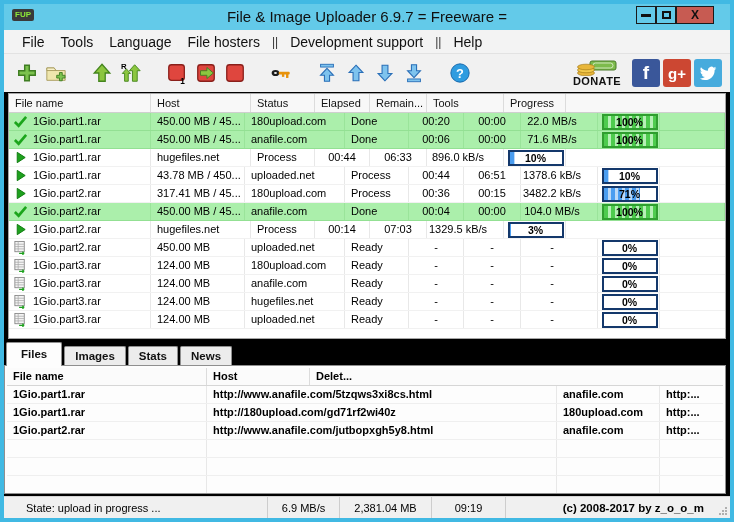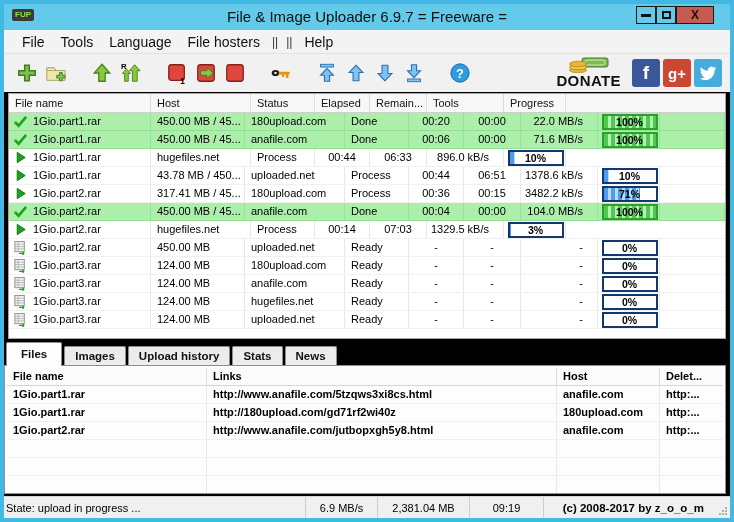--- a/index.html
+++ b/index.html
@@ -27,21 +27,21 @@
 
   
   .toolbar { height:38px; background:#f1f1f1; display:flex; align-items:center;
              padding:2px 8px 2px 10px; flex:0 0 auto; }
   .tgroup { display:flex; margin-right:17px; }
   .tbtn { width:26px; height:26px; margin-right:3px; display:flex; align-items:center; justify-content:center; }
   .tbtn svg { width:22px; height:22px; }
   .tb-right { margin-left:auto; display:flex; align-items:center; }
   .donate { display:flex; flex-direction:column; align-items:center; margin-right:8px; }
   .donate svg { width:40px; height:16px; }
-  .donate-label { font-size:15px; font-weight:bold; color:#111; letter-spacing:.4px; margin-top:-1px; }
+  .donate-label { font-size:11px; font-weight:bold; color:#111; letter-spacing:.4px; margin-top:-1px; }
   .social { width:28px; height:28px; border-radius:3px; margin-left:3px; display:flex;
             align-items:center; justify-content:center; color:#fff; }
   .fb { background:#3a579a; font-size:19px; font-weight:bold; font-family:"Liberation Serif",serif; }
   .gp { background:#cc4732; font-size:15px; font-weight:bold; }
   .tw { background:#47abdd; }
   .tw svg { width:20px; height:20px; }
 
   
   .mtable { margin:1px 4px 0 4px; height:246px; border:1px solid #a6a6a6; background:#fff;
             overflow:hidden; flex:0 0 auto; }
@@ -49,21 +49,21 @@
   .hcell { font-size:11px; color:#111; line-height:18px; padding-left:6px;
            border-right:1px solid #dcdcdc; overflow:hidden; white-space:nowrap; }
   .trow { display:flex; height:18px; background:#fff; border-bottom:1px solid #f1f1f1; }
   .trow.hl { background:#abefab; border-bottom:1px solid #93e093; }
   .cell { font-size:11px; color:#000; line-height:17px; padding-left:6px;
           border-right:1px solid #e8e8e8; overflow:hidden; white-space:nowrap; }
   .trow.hl .cell { border-right:1px solid #9ae49a; }
   .mc0{width:142px}.mc1{width:94px}.mc2{width:100px}.mc3{width:64px}.mc4{width:55px}
   .mc5{width:57px}.mc6{width:77px}.mc7{width:62px}.mcf{flex:1;border-right:none}
   .center{text-align:center;padding-left:0}
-  .right{text-align:right;padding-right:14px;padding-left:0}
+  .right{text-align:center;padding-right:14px;padding-left:0}
   .fname{display:flex;align-items:center;padding-left:4px}
   .ricon{width:15px;height:15px;margin-right:5px;flex:0 0 auto;display:flex}
   .ricon svg{width:15px;height:15px}
   .pcell{display:flex;align-items:center;justify-content:center;padding-left:2px}
   .pbar{width:56px;height:16px;border:2px solid;position:relative;background:#fff}
   .pdone{border-color:#2f9e2f}
   .pblue{border-color:#14386b}
   .pfill{position:absolute;left:0;top:0;bottom:0}
   .pdone .pfill{background:repeating-linear-gradient(90deg,#4ecb4e 0 4px,#b5f0b5 4px 7px)}
   .pblue .pfill{background:repeating-linear-gradient(90deg,#4a9df0 0 4px,#bcd9f7 4px 7px)}
@@ -85,21 +85,21 @@
             overflow:hidden; white-space:nowrap; }
   .lrow { display:flex; height:18px; border-bottom:1px solid #efefef; }
   .lcell { font-size:11px; line-height:17px; padding-left:6px; border-right:1px solid #e8e8e8;
            overflow:hidden; white-space:nowrap; color:#000; }
   .lc0{width:200px}.lc1{width:350px}.lc2{width:103px}.lcf{flex:1;border-right:none}
 
   
   .statusbar { height:22px; margin-top:2px; background:#f0f0f0; border-top:1px solid #d5d5d5;
                display:flex; align-items:stretch; flex:0 0 auto; }
   .sseg { display:flex; align-items:center; border-right:1px solid #cdcdcd; font-size:11px; color:#000; }
-  .s-state{width:302px;padding-left:2px}
+  .s-state{width:264px;padding-left:22px}
   .s-speed{width:72px;justify-content:center}
   .s-total{width:92px;justify-content:center}
   .s-time{width:74px;justify-content:center}
   .s-copy{flex:1;justify-content:flex-end;padding-right:14px;font-weight:bold;font-size:11.5px;border-right:none}
   .grip{width:12px;display:flex;align-items:flex-end;justify-content:flex-end;padding:0 2px 2px 0}
 </style>
 </head>
 <body>
 
 <div class="window">
@@ -117,20 +117,21 @@
       <div class="winbtn btn-close">X</div>
     </div>
   </div>
 
   <div class="menubar">
       <span class="menu-item">File</span>
       <span class="menu-item">Tools</span>
       <span class="menu-item">Language</span>
       <span class="menu-item">File hosters</span>
       <span class="menu-sep">||</span>
+      <span class="menu-item">Development support</span>
       <span class="menu-sep">||</span>
       <span class="menu-item">Help</span>
     </div>
 
   <div class="toolbar">
     <div style="display:flex">
         <div class="tgroup">
           <div class="tbtn">
             <svg viewBox="0 0 24 24">
               <path d="M9.5 3.5h5V9.5H21v5h-6.5v6h-5v-6H3v-5h6.5z" fill="#7cc24e" stroke="#3f7d22" stroke-width="1.6"></path>
@@ -542,28 +543,26 @@
           </div>
           <div class="cell mcf"></div>
         </div>
       </div>
   </div>
 
   <div class="tabpanel">
     <div class="tabstrip">
         <div class="tab active">Files</div>
         <div class="tab">Images</div>
-        <div class="tab">Upload history</div>
         <div class="tab">Stats</div>
         <div class="tab">News</div>
       </div>
     <div class="tabbody">
       <div class="lhead">
           <div class="lhcell lc0">File name</div>
-          <div class="lhcell lc1">Links</div>
           <div class="lhcell lc2">Host</div>
           <div class="lhcell lcf">Delet...</div>
         </div>
       <div>
           <div class="lrow">
             <div class="lcell lc0">1Gio.part1.rar</div>
             <div class="lcell lc1">http://www.anafile.com/5tzqws3xi8cs.html</div>
             <div class="lcell lc2">anafile.com</div>
             <div class="lcell lcf">http:...</div>
           </div>

